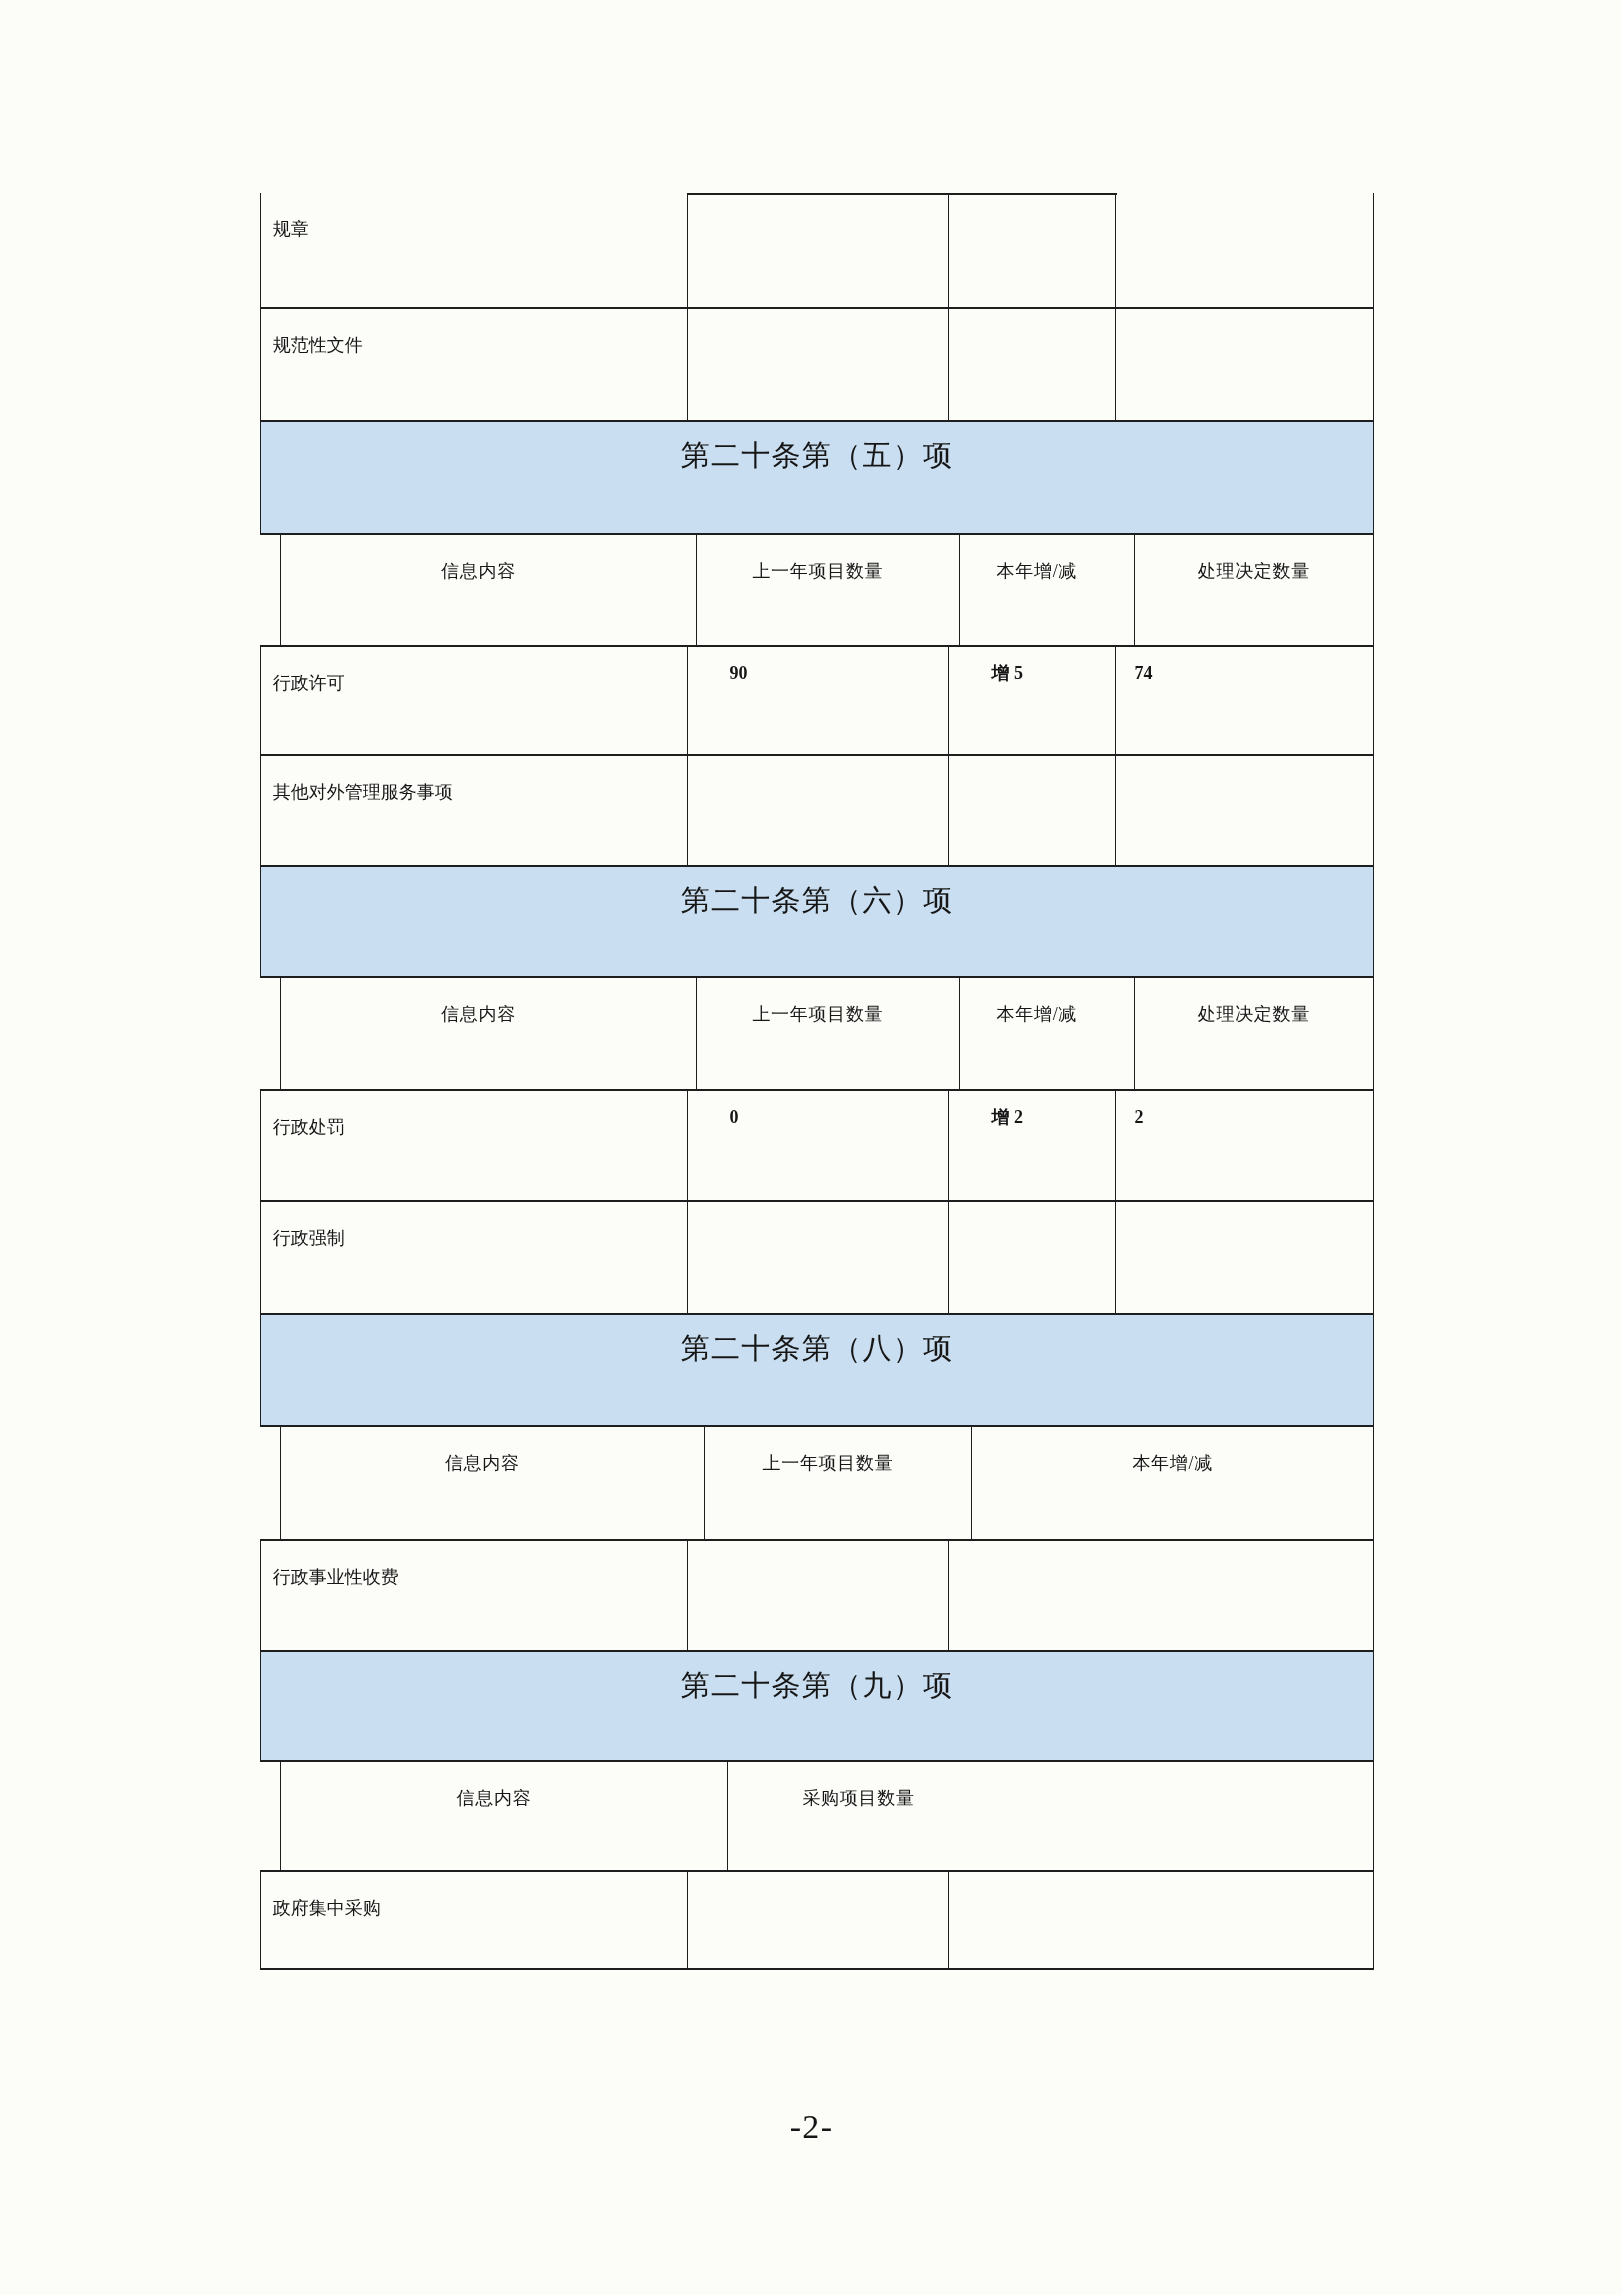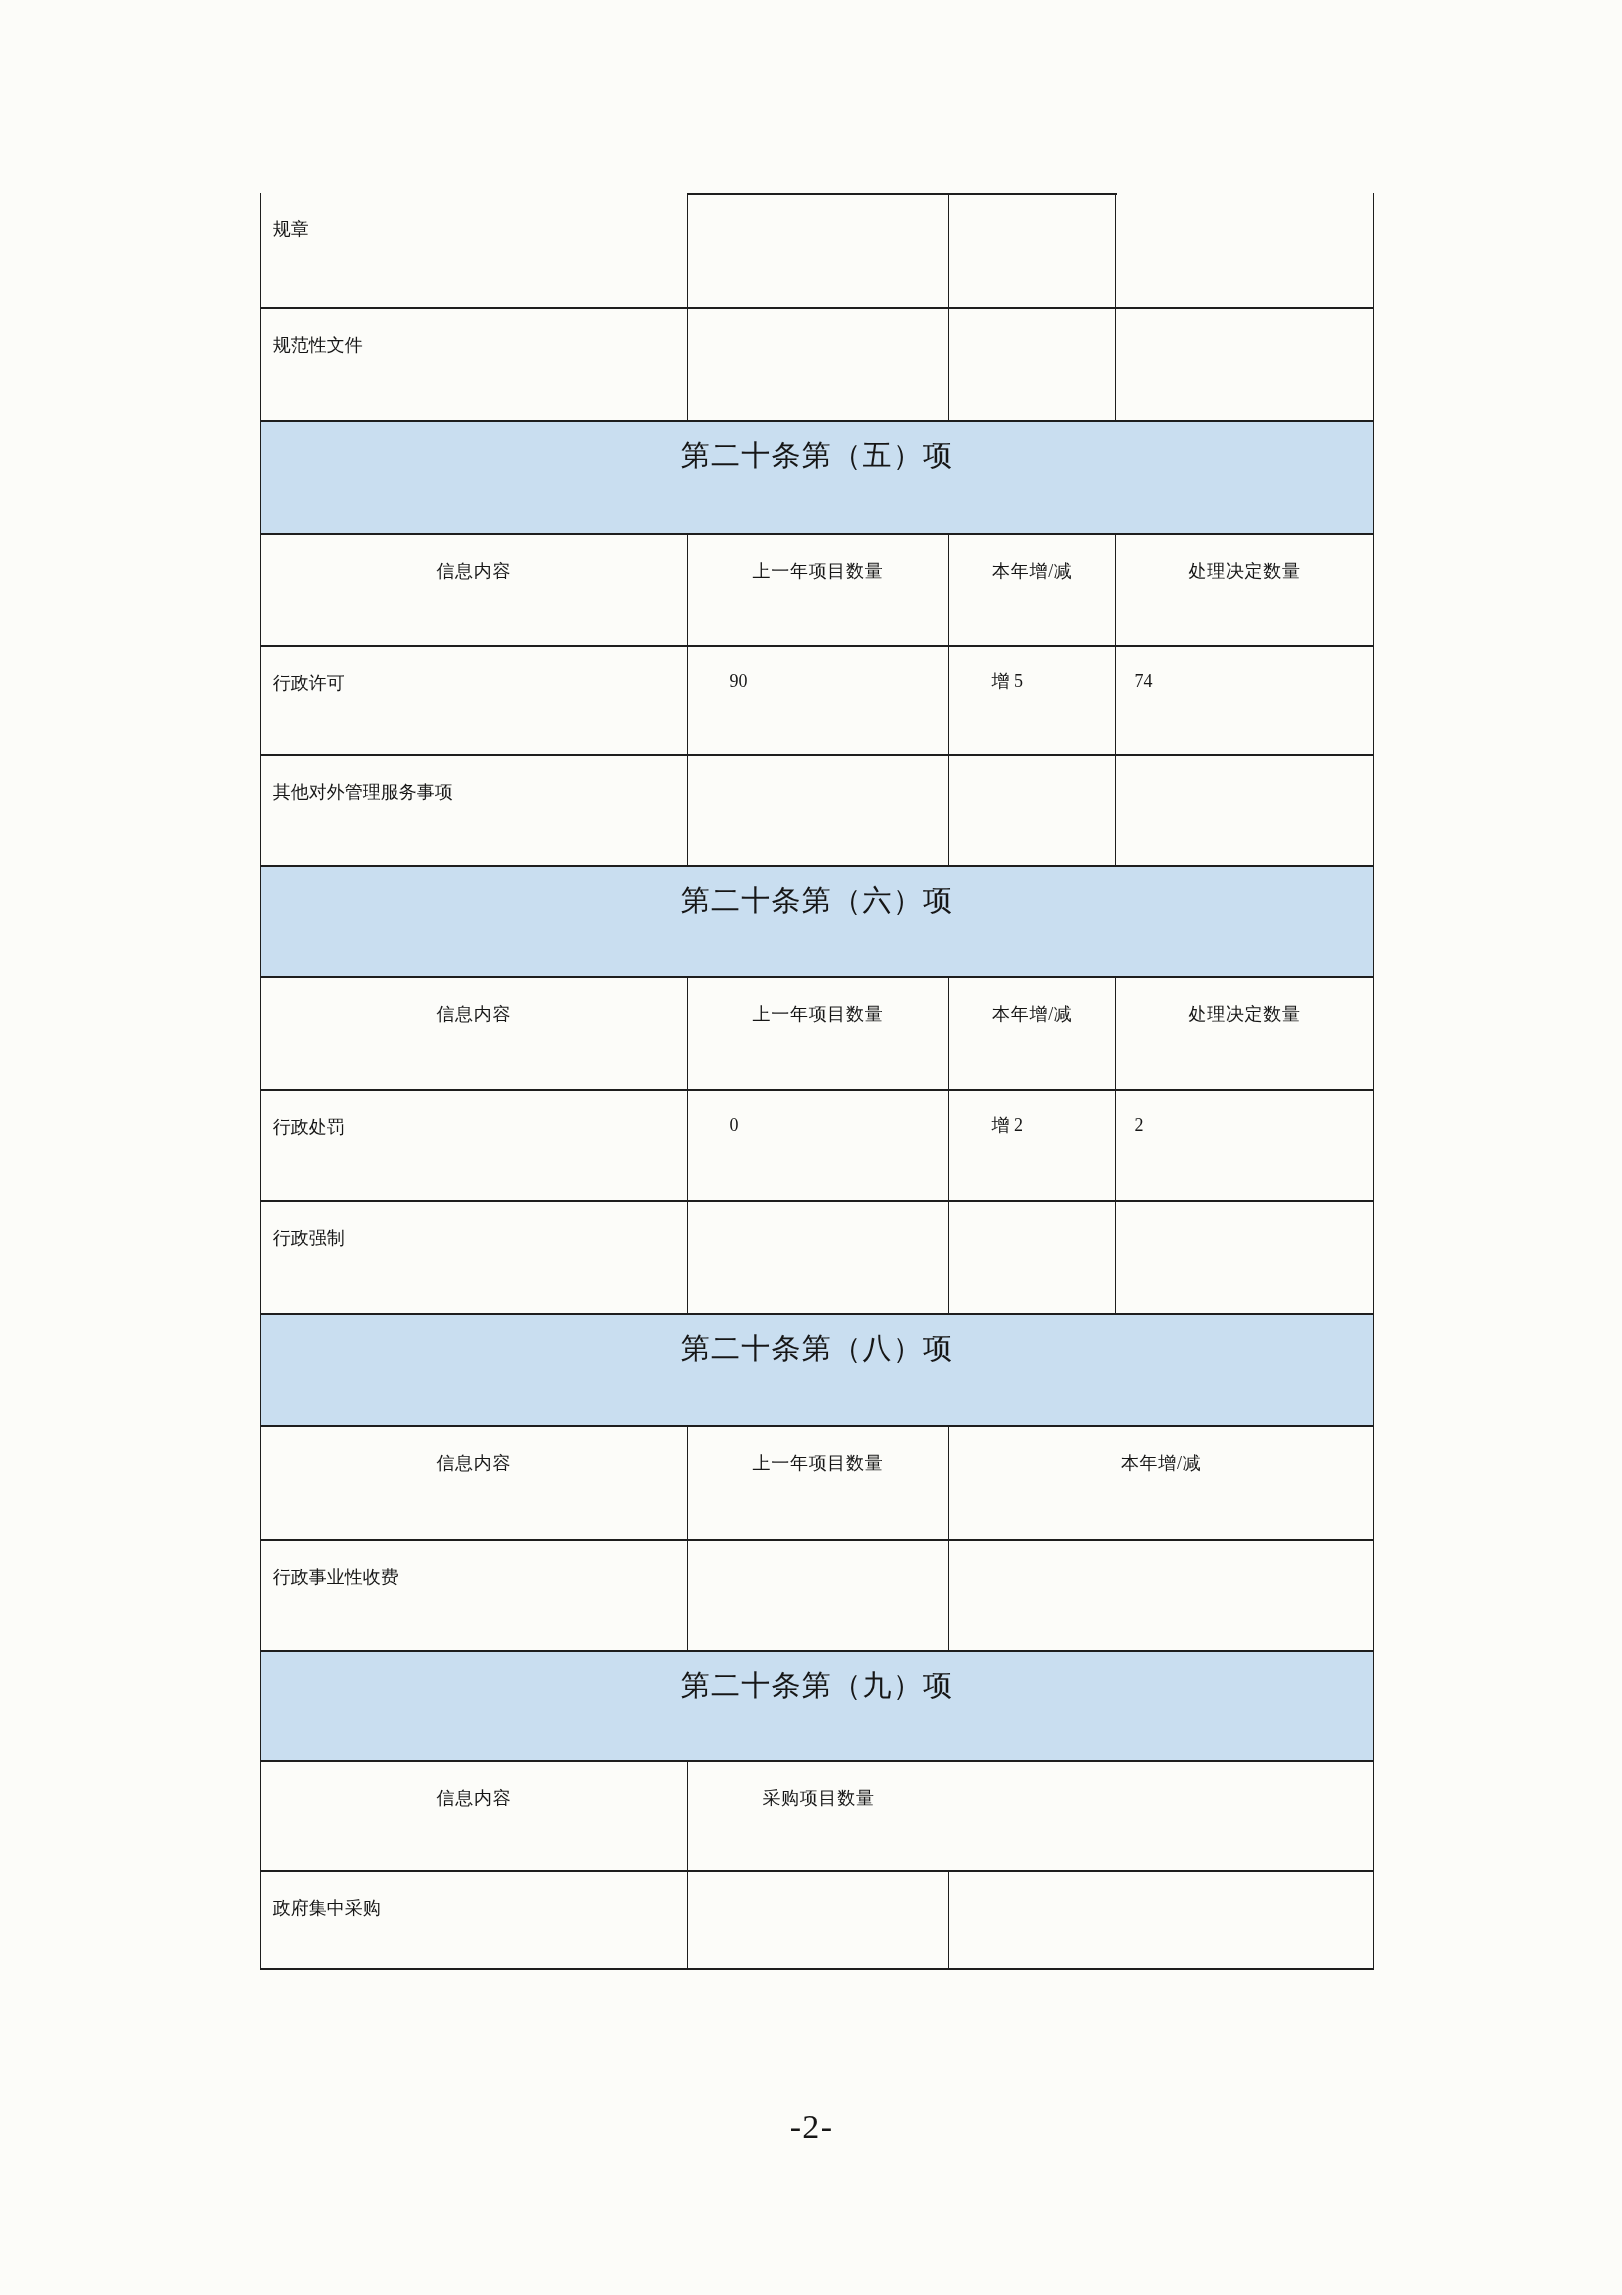--- a/index.html
+++ b/index.html
@@ -37,22 +37,23 @@
   .c3 { width: 167px; }
   .c4 { width: 258px; }
   .c34 { width: 425px; }
   .label { padding: 26px 5.2px 0 11.8px; }
   .hdr {
     display: flex;
     justify-content: center;
     align-items: flex-start;
     padding-top: 26px;
     letter-spacing: 0.7px;
+    margin-left: 20px;
   }
-  .val { padding-top: 24px; }
+  .val { padding-top: 16px; font-weight: bold; }
   .ind-lg { padding-left: 42px; }
   .ind-sm { padding-left: 18.3px; }
   .band {
     box-sizing: border-box;
     border-bottom: 2px solid var(--line);
     border-left: 1.3px solid var(--line);
     border-right: 1.3px solid var(--line);
     background: var(--band);
     text-align: center;
     font-size: 29px;

